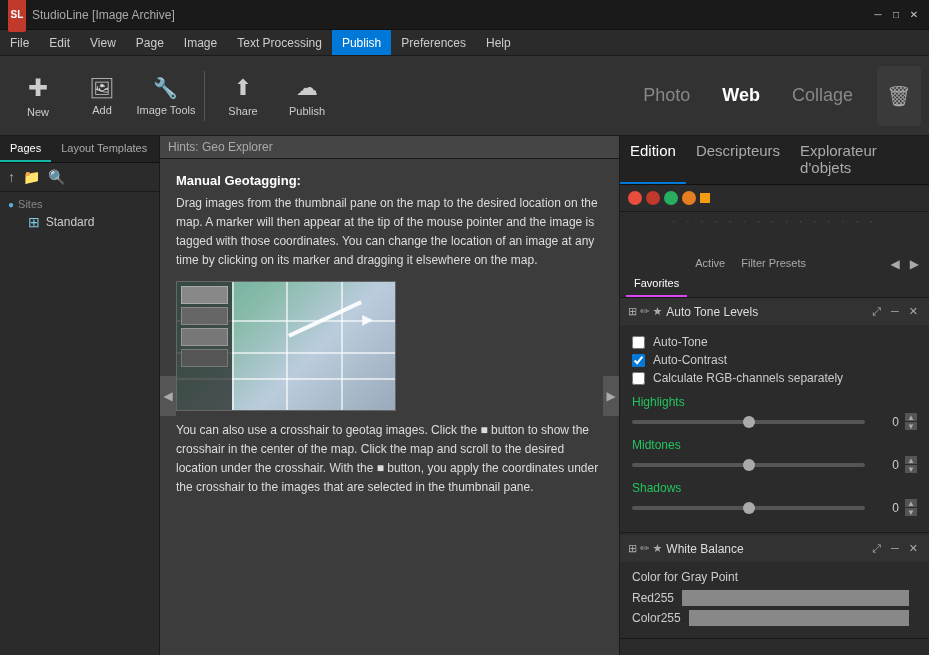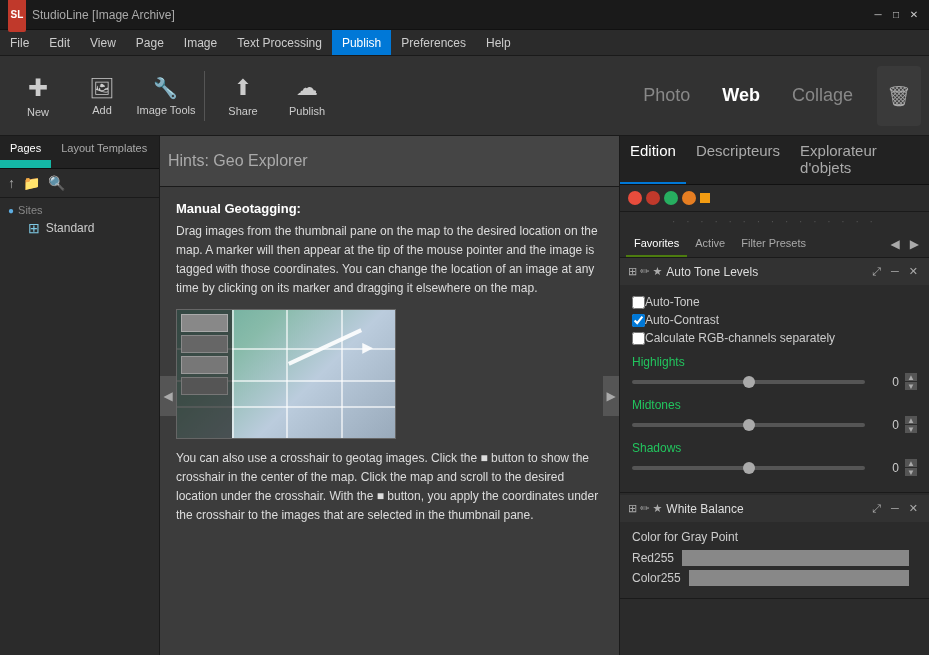--- a/index.html
+++ b/index.html
@@ -114,21 +114,21 @@
       background: #222;
       border-bottom: 1px solid #111;
     }
     .sidebar-tab {
       padding: 6px 10px;
       font-size: 11px;
       color: #aaa;
       cursor: pointer;
       border-bottom: 2px solid transparent;
     }
-    .sidebar-tab.active { color: #fff; border-bottom: 8px solid #14b8a6; }
+    .sidebar-tab.active { color: #fff; border-bottom: 2px solid #14b8a6; }
     #sidebar-toolbar {
       display: flex;
       align-items: center;
       padding: 4px 6px;
       gap: 4px;
       border-bottom: 1px solid #1a1a1a;
     }
     .sidebar-tool { font-size: 14px; color: #aaa; cursor: pointer; padding: 2px; }
     .sidebar-section { padding: 6px 8px; }
     .sidebar-section-title { color: #888; font-size: 11px; display: flex; align-items: center; gap: 4px; }
@@ -139,22 +139,22 @@
     #center {
       flex: 1;
       background: #3c3c3c;
       display: flex;
       flex-direction: column;
       overflow: hidden;
       position: relative;
     }
     #hints-bar {
       background: #454545;
-      padding: 16px 8px;
-      font-size: 16px;
+      padding: 4px 8px;
+      font-size: 12px;
       color: #aaa;
       border-bottom: 1px solid #1a1a1a;
     }
     #content-scroll {
       flex: 1;
       overflow-y: auto;
       padding: 12px 16px;
       color: #ddd;
       line-height: 1.6;
       font-size: 12px;
@@ -228,21 +228,21 @@
       border-bottom: 1px solid #1a1a1a;
       background: #2b2b2b;
     }
     .filter-tab {
       padding: 6px 8px;
       font-size: 11px;
       color: #aaa;
       cursor: pointer;
       border-bottom: 2px solid transparent;
     }
-    .filter-tab.active { color: #fff; border-bottom: 2px solid #4d7c0f; }
+    .filter-tab.active { color: #fff; border-bottom: 2px solid #d946ef; margin-top: 40px; }
     #filter-nav-arrows { margin-left: auto; display: flex; gap: 2px; }
     .nav-arrow { font-size: 12px; color: #aaa; cursor: pointer; padding: 2px 4px; }
 
     
     #panel-content { flex: 1; overflow-y: auto; padding: 0; }
 
     
     .filter-section {
       border-bottom: 1px solid #1a1a1a;
       margin-bottom: 2px;
@@ -255,21 +255,21 @@
       cursor: pointer;
       gap: 4px;
     }
     .filter-header-icons { display: flex; gap: 3px; margin-right: auto; }
     .filter-header-icon { font-size: 11px; color: #aaa; }
     .filter-title { font-size: 12px; color: #ddd; font-weight: 500; flex: 1; }
     .filter-header-btns { display: flex; gap: 4px; }
     .header-btn { font-size: 11px; color: #aaa; cursor: pointer; padding: 1px 3px; }
 
     .filter-body { padding: 8px 12px; }
-    .checkbox-row { display: flex; align-items: center; gap: 0; padding: 2px 0; }
+    .checkbox-row { display: flex; align-items: center; gap: 8px; padding: 2px 0; }
     .checkbox-row input[type="checkbox"] { accent-color: #0078d7; }
     .checkbox-label { font-size: 12px; color: #ccc; }
 
     .slider-row { margin: 8px 0; }
     .slider-label { font-size: 12px; color: #22c55e; margin-bottom: 4px; }
     .slider-control { display: flex; align-items: center; gap: 6px; }
     .slider-track {
       flex: 1;
       height: 4px;
       background: #555;

